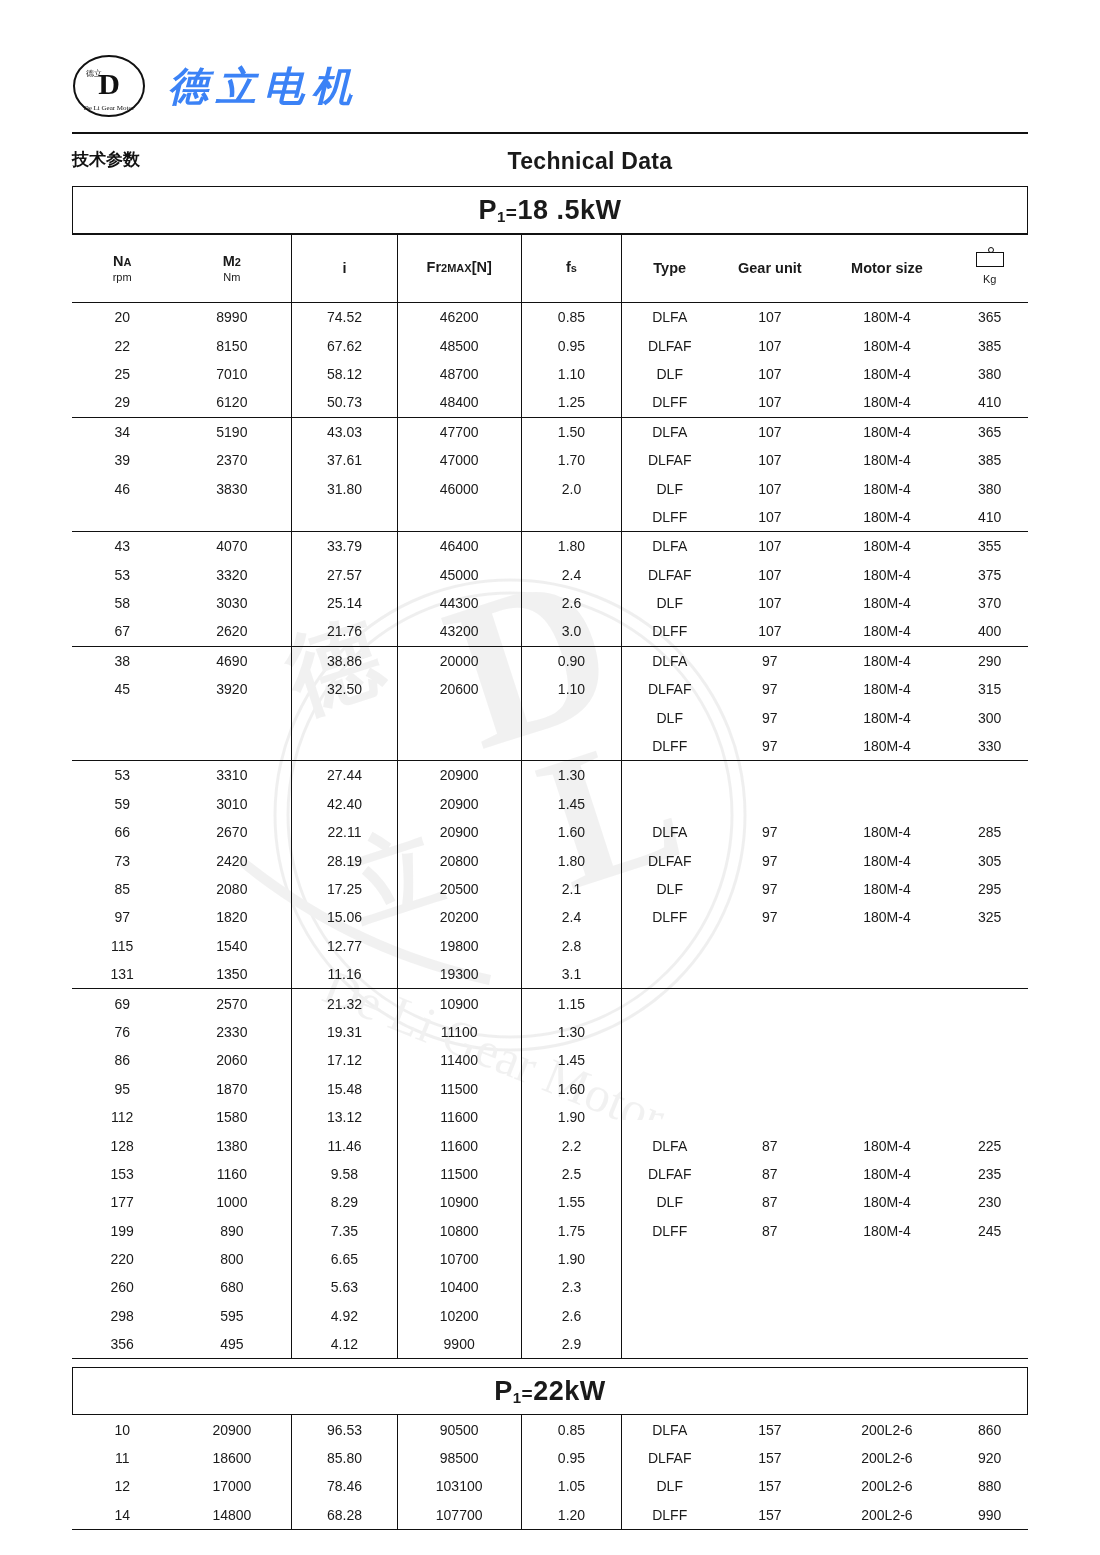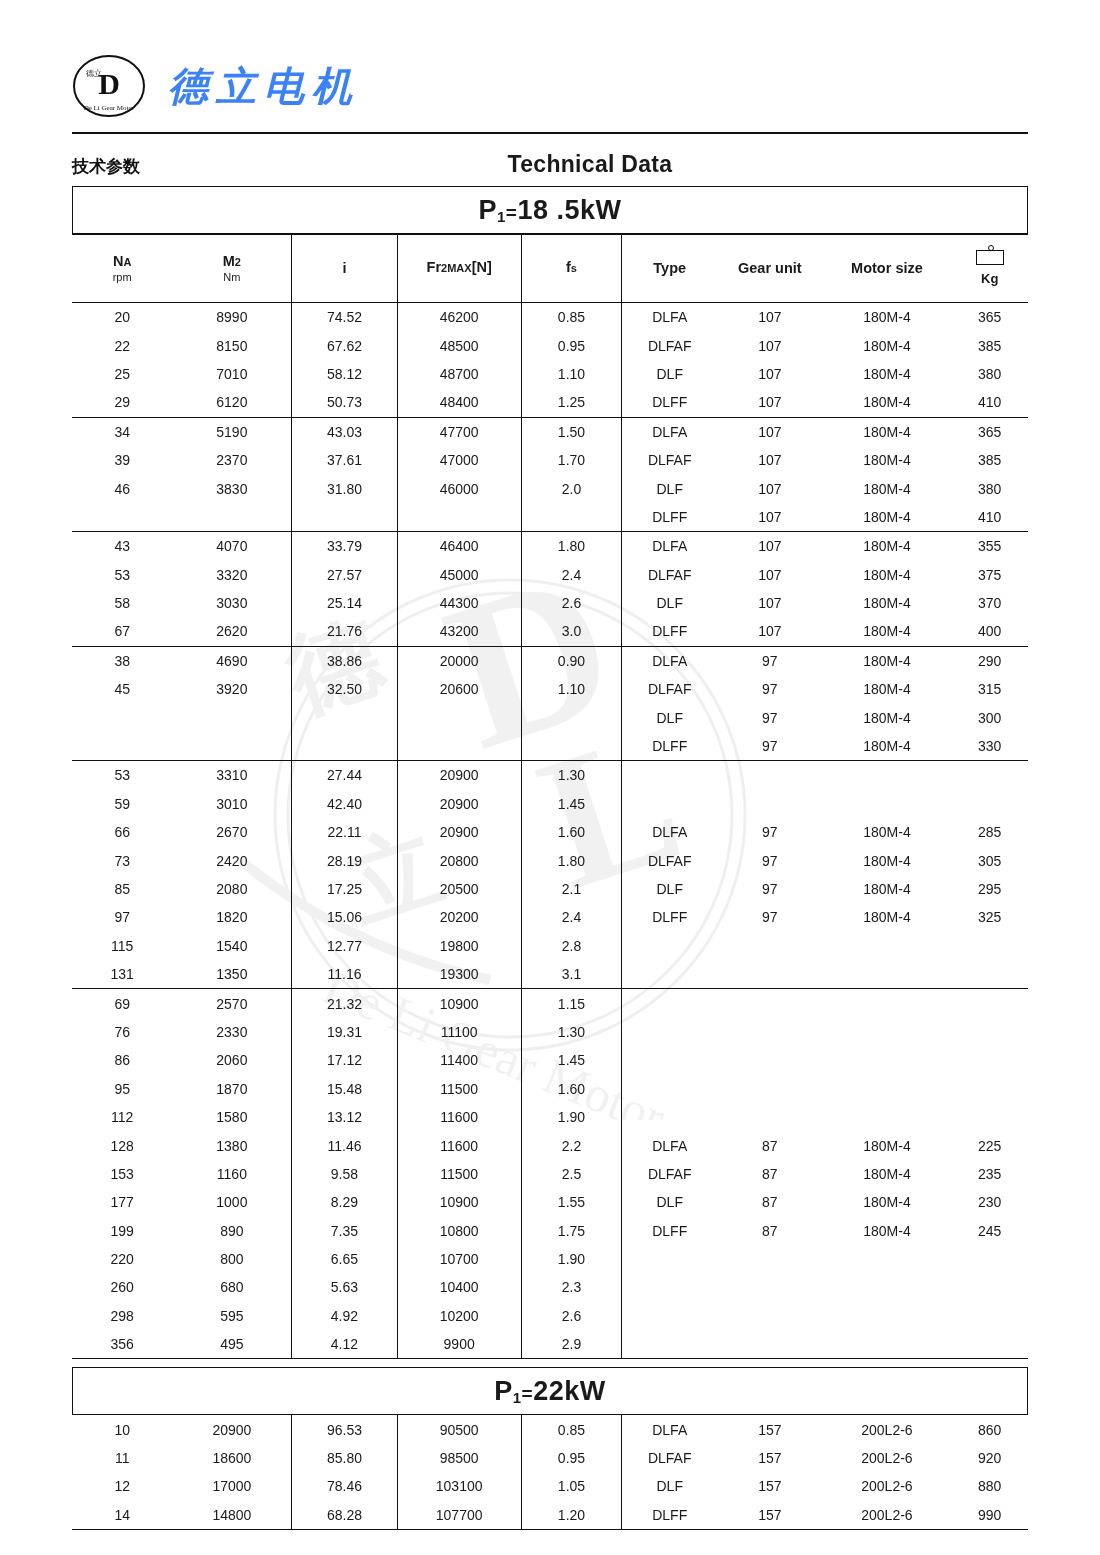--- a/index.html
+++ b/index.html
@@ -64,21 +64,21 @@
     z-index: 2;
     border-bottom: 2px solid #111;
     margin-top: 4px;
   }
 
   
   .title-row {
     position: relative;
     z-index: 2;
     display: flex;
-    align-items: flex-end;
+    align-items: flex-start;
     margin-top: 14px;
     height: 30px;
   }
   .title-cn {
     font-family: "DejaVu Sans", sans-serif;
     font-size: 17px;
     font-weight: bold;
     color: #111;
     width: 240px;
   }
@@ -172,22 +172,22 @@
     position: absolute;
     left: 11px;
     top: -6px;
     width: 4px;
     height: 4px;
     border: 1.1px solid #111;
     border-radius: 50%;
   }
   .kg-label {
     display: block;
-    font-size: 13px;
-    font-weight: bold;
+    font-size: 11px;
+    font-weight: normal;
     margin-top: 3px;
   }
   .grp-sep td {
     border-top: 1.2px solid #111;
   }
   .block-top td {
     padding-top: 8px;
   }
   .block-bottom td {
     padding-bottom: 8px;

